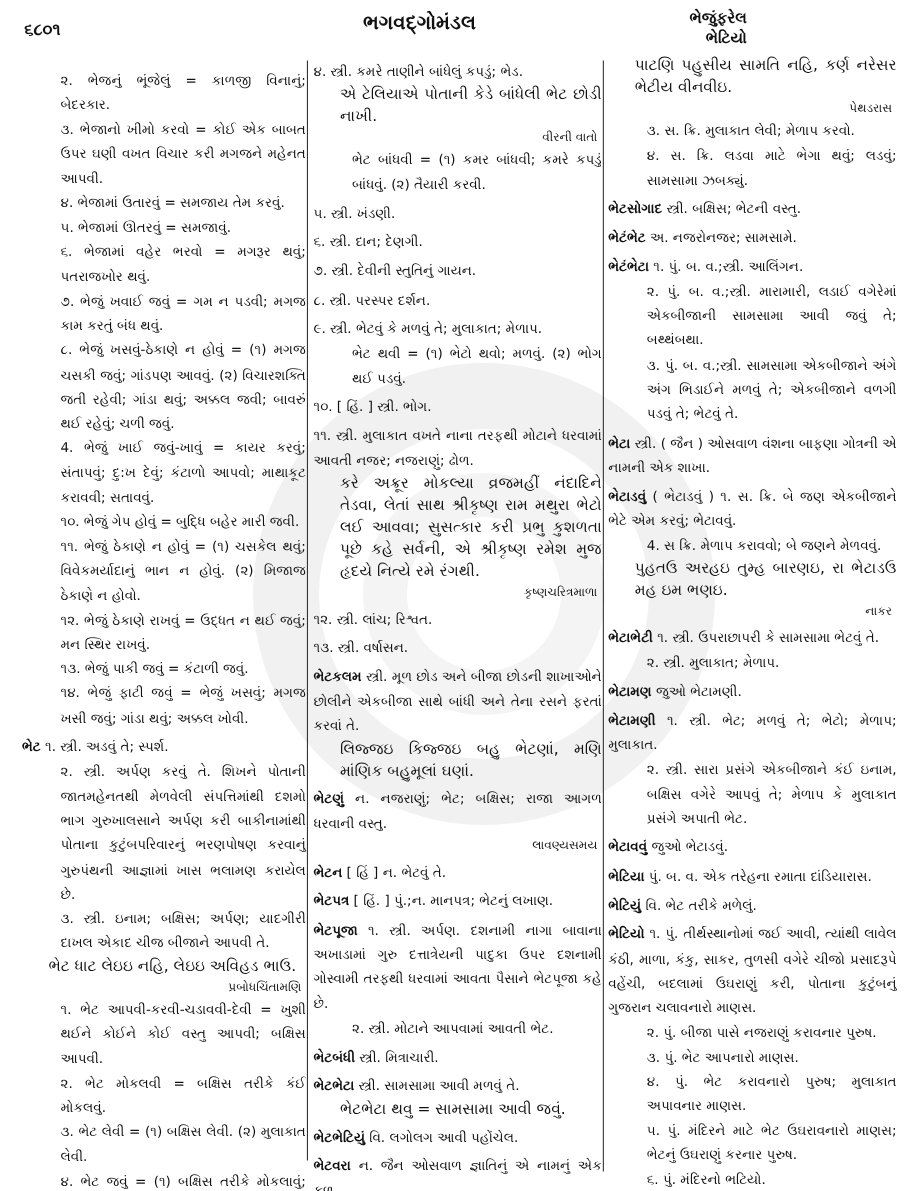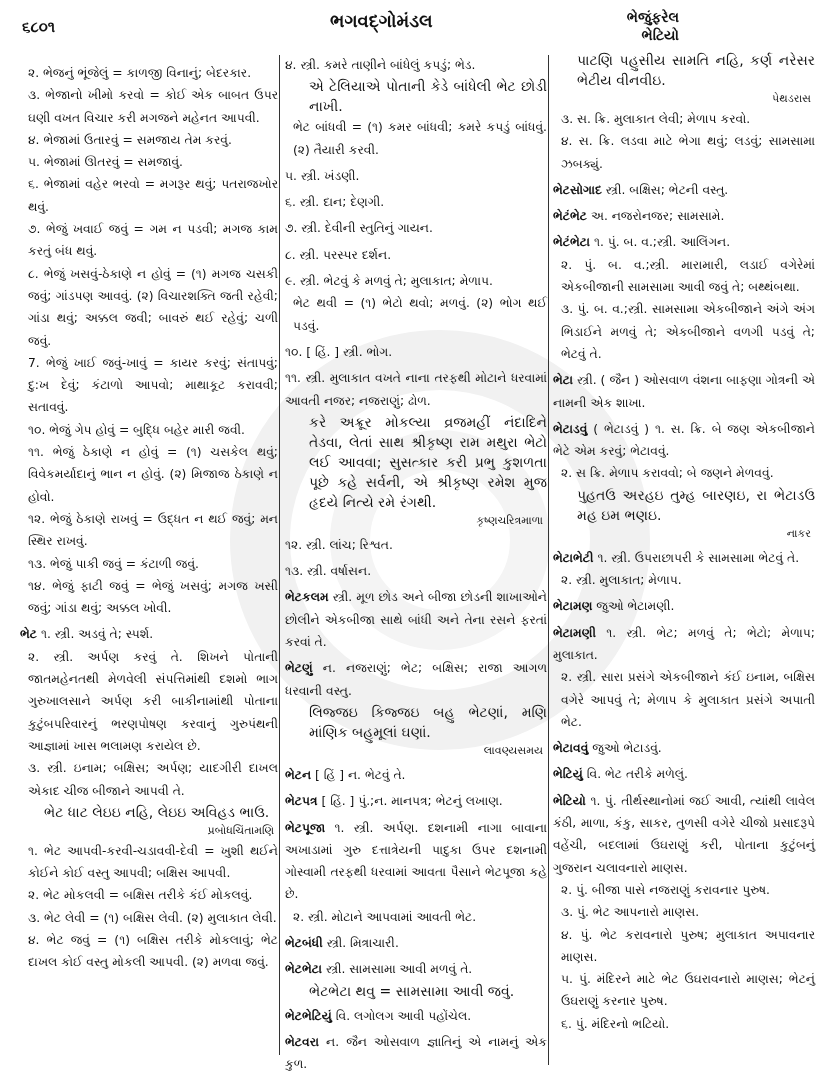--- a/index.html
+++ b/index.html
@@ -21,21 +21,21 @@
   .guide { position:absolute; right:20px; top:8px; text-align:right; font-size:14px; font-weight:bold; line-height:18px; }
   .columns { position:absolute; left:0; top:50px; width:825px; height:1033px; z-index:1; }
   .col { position:absolute; top:0; font-size:12.3px; line-height:22.3px; }
   .col1 { left:20px; width:258px; top:12px; }
   .col2 { left:285px; width:262px; top:0; }
   .col3 { left:553px; width:262px; top:0; }
   .rule { position:absolute; top:55px; width:1px; background:#333; }
   .rule1 { left:279px; height:1000px; }
   .rule2 { left:548px; height:1010px; }
   .p { text-align:justify; margin:0; }
-  .sense { padding-left:8px; }
+  .sense { padding-left:8px;margin-left:27px; }
   .verse { padding-left:24px; font-size:14px; line-height:20px; }
   .src { text-align:right; font-size:11px; line-height:18px; padding-right:4px; }
   .hw { font-weight:bold; }
   .entry { margin-top:4px; }
 </style>
 </head>
 <body>
 
 <div class="watermark"></div>
 <div class="watermark2"></div>
@@ -54,55 +54,56 @@
 
 <div class="columns">
   <div class="col col1" id="col1">
       <div class="p sense">૨. ભેજનું ભૂંજેલું = કાળજી વિનાનું; બેદરકાર.</div>
       <div class="p sense">૩. ભેજાનો ખીમો કરવો = કોઈ એક બાબત ઉપર ઘણી વખત વિચાર કરી મગજને મહેનત આપવી.</div>
       <div class="p sense">૪. ભેજામાં ઉતારવું = સમજાય તેમ કરવું.</div>
       <div class="p sense">૫. ભેજામાં ઊતરવું = સમજાવું.</div>
       <div class="p sense">૬. ભેજામાં વહેર ભરવો = મગરૂર થવું; પતરાજખોર થવું.</div>
       <div class="p sense">૭. ભેજું ખવાઈ જવું = ગમ ન પડવી; મગજ કામ કરતું બંધ થવું.</div>
       <div class="p sense">૮. ભેજું ખસવું-ઠેકાણે ન હોવું = (૧) મગજ ચસકી જવું; ગાંડપણ આવવું. (૨) વિચારશક્તિ જતી રહેવી; ગાંડા થવું; અક્કલ જવી; બાવરું થઈ રહેવું; ચળી જવું.</div>
-      <div class="p sense">7. ભેજું ખાઈ જવું-ખાવું = કાયર કરવું; સંતાપવું; દુ:ખ દેવું; કંટાળો આપવો; માથાકૂટ કરાવવી; સતાવવું.</div>
+      <div class="p sense">4. ભેજું ખાઈ જવું-ખાવું = કાયર કરવું; સંતાપવું; દુ:ખ દેવું; કંટાળો આપવો; માથાકૂટ કરાવવી; સતાવવું.</div>
       <div class="p sense">૧૦. ભેજું ગેપ હોવું = બુદ્ધિ બહેર મારી જવી.</div>
       <div class="p sense">૧૧. ભેજું ઠેકાણે ન હોવું = (૧) ચસકેલ થવું; વિવેકમર્યાદાનું ભાન ન હોવું. (૨) મિજાજ ઠેકાણે ન હોવો.</div>
       <div class="p sense">૧૨. ભેજું ઠેકાણે રાખવું = ઉદ્ધત ન થઈ જવું; મન સ્થિર રાખવું.</div>
       <div class="p sense">૧૩. ભેજું પાકી જવું = કંટાળી જવું.</div>
       <div class="p sense">૧૪. ભેજું ફાટી જવું = ભેજું ખસવું; મગજ ખસી જવું; ગાંડા થવું; અક્કલ ખોવી.</div>
       <div class="p entry"><span class="hw">ભેટ</span><span> ૧. સ્ત્રી. અડવું તે; સ્પર્શ.</span></div>
       <div class="p sense">૨. સ્ત્રી. અર્પણ કરવું તે. શિખને પોતાની જાતમહેનતથી મેળવેલી સંપત્તિમાંથી દશમો ભાગ ગુરુખાલસાને અર્પણ કરી બાકીનામાંથી પોતાના કુટુંબપરિવારનું ભરણપોષણ કરવાનું ગુરુપંથની આજ્ઞામાં ખાસ ભલામણ કરાયેલ છે.</div>
       <div class="p sense">૩. સ્ત્રી. ઇનામ; બક્ષિસ; અર્પણ; યાદગીરી દાખલ એકાદ ચીજ બીજાને આપવી તે.</div>
       <div class="p verse">ભેટ ધાટ લેઇઇ નહિ, લેઇઇ અવિહડ ભાઉ.</div>
       <div class="src">પ્રબોધચિંતામણિ</div>
       <div class="p sense">૧. ભેટ આપવી-કરવી-ચડાવવી-દેવી = ખુશી થઈને કોઈને કોઈ વસ્તુ આપવી; બક્ષિસ આપવી.</div>
       <div class="p sense">૨. ભેટ મોકલવી = બક્ષિસ તરીકે કંઈ મોકલવું.</div>
       <div class="p sense">૩. ભેટ લેવી = (૧) બક્ષિસ લેવી. (૨) મુલાકાત લેવી.</div>
       <div class="p sense">૪. ભેટ જવું = (૧) બક્ષિસ તરીકે મોકલાવું; ભેટ દાખલ કોઈ વસ્તુ મોકલી આપવી. (૨) મળવા જવું.</div>
     </div>
   <div class="col col2" id="col2">
       <div class="p entry"><span>૪. સ્ત્રી. કમરે તાણીને બાંધેલું કપડું; ભેડ.</span></div>
       <div class="p verse">એ ટેલિયાએ પોતાની કેડે બાંધેલી ભેટ છોડી નાખી.</div>
+      <div class="src">વીરની વાતો</div>
       <div class="p sense">ભેટ બાંધવી = (૧) કમર બાંધવી; કમરે કપડું બાંધવું. (૨) તૈયારી કરવી.</div>
       <div class="p entry"><span>૫. સ્ત્રી. ખંડણી.</span></div>
       <div class="p entry"><span>૬. સ્ત્રી. દાન; દેણગી.</span></div>
       <div class="p entry"><span>૭. સ્ત્રી. દેવીની સ્તુતિનું ગાયન.</span></div>
       <div class="p entry"><span>૮. સ્ત્રી. પરસ્પર દર્શન.</span></div>
       <div class="p entry"><span>૯. સ્ત્રી. ભેટવું કે મળવું તે; મુલાકાત; મેળાપ.</span></div>
       <div class="p sense">ભેટ થવી = (૧) ભેટો થવો; મળવું. (૨) ભોગ થઈ પડવું.</div>
       <div class="p entry"><span>૧૦. [ હિં. ] સ્ત્રી. ભોગ.</span></div>
       <div class="p entry"><span>૧૧. સ્ત્રી. મુલાકાત વખતે નાના તરફથી મોટાને ધરવામાં આવતી નજર; નજરાણું; ઢોળ.</span></div>
       <div class="p verse">કરે અક્રૂર મોકલ્યા વ્રજમહીં નંદાદિને તેડવા, લેતાં સાથ શ્રીકૃષ્ણ રામ મથુરા ભેટો લઈ આવવા; સુસત્કાર કરી પ્રભુ કુશળતા પૂછે કહે સર્વની, એ શ્રીકૃષ્ણ રમેશ મુજ હૃદયે નિત્યે રમે રંગથી.</div>
       <div class="src">કૃષ્ણચરિત્રમાળા</div>
       <div class="p entry"><span>૧૨. સ્ત્રી. લાંચ; રિશ્વત.</span></div>
       <div class="p entry"><span>૧૩. સ્ત્રી. વર્ષાસન.</span></div>
       <div class="p entry"><span class="hw">ભેટકલમ</span><span> સ્ત્રી. મૂળ છોડ અને બીજા છોડની શાખાઓને છોલીને એકબીજા સાથે બાંધી અને તેના રસને ફરતાં કરવાં તે.</span></div>
+      <div class="p verse">લિજ્જઇ કિજ્જઇ બહુ ભેટણાં, મણિ માંણિક બહુમૂલાં ઘણાં.</div>
       <div class="p entry"><span class="hw">ભેટણું</span><span> ન. નજરાણું; ભેટ; બક્ષિસ; રાજા આગળ ધરવાની વસ્તુ.</span></div>
-      <div class="p verse">લિજ્જઇ કિજ્જઇ બહુ ભેટણાં, મણિ માંણિક બહુમૂલાં ઘણાં.</div>
       <div class="src">લાવણ્યસમય</div>
       <div class="p entry"><span class="hw">ભેટન</span><span> [ હિં ] ન. ભેટવું તે.</span></div>
       <div class="p entry"><span class="hw">ભેટપત્ર</span><span> [ હિં. ] પું.;ન. માનપત્ર; ભેટનું લખાણ.</span></div>
       <div class="p entry"><span class="hw">ભેટપૂજા</span><span> ૧. સ્ત્રી. અર્પણ. દશનામી નાગા બાવાના અખાડામાં ગુરુ દત્તાત્રેયની પાદુકા ઉપર દશનામી ગોસ્વામી તરફથી ધરવામાં આવતા પૈસાને ભેટપૂજા કહે છે.</span></div>
       <div class="p sense">૨. સ્ત્રી. મોટાને આપવામાં આવતી ભેટ.</div>
       <div class="p entry"><span class="hw">ભેટબંધી</span><span> સ્ત્રી. મિત્રાચારી.</span></div>
       <div class="p entry"><span class="hw">ભેટભેટા</span><span> સ્ત્રી. સામસામા આવી મળવું તે.</span></div>
       <div class="p verse">ભેટભેટા થવુ = સામસામા આવી જવું.</div>
       <div class="p entry"><span class="hw">ભેટભેટિયું</span><span> વિ. લગોલગ આવી પહોંચેલ.</span></div>
       <div class="p entry"><span class="hw">ભેટવરા</span><span> ન. જૈન ઓસવાળ જ્ઞાતિનું એ નામનું એક કુળ.</span></div>
@@ -113,29 +114,30 @@
       <div class="src">પેથડરાસ</div>
       <div class="p sense">૩. સ. ક્રિ. મુલાકાત લેવી; મેળાપ કરવો.</div>
       <div class="p sense">૪. સ. ક્રિ. લડવા માટે ભેગા થવું; લડવું; સામસામા ઝબક્યું.</div>
       <div class="p entry"><span class="hw">ભેટસોગાદ</span><span> સ્ત્રી. બક્ષિસ; ભેટની વસ્તુ.</span></div>
       <div class="p entry"><span class="hw">ભેટંભેટ</span><span> અ. નજરોનજર; સામસામે.</span></div>
       <div class="p entry"><span class="hw">ભેટંભેટા</span><span> ૧. પું. બ. વ.;સ્ત્રી. આલિંગન.</span></div>
       <div class="p sense">૨. પું. બ. વ.;સ્ત્રી. મારામારી, લડાઈ વગેરેમાં એકબીજાની સામસામા આવી જવું તે; બથ્થંબથા.</div>
       <div class="p sense">૩. પું. બ. વ.;સ્ત્રી. સામસામા એકબીજાને અંગે અંગ ભિડાઈને મળવું તે; એકબીજાને વળગી પડવું તે; ભેટવું તે.</div>
       <div class="p entry"><span class="hw">ભેટા</span><span> સ્ત્રી. ( જૈન ) ઓસવાળ વંશના બાફણા ગોત્રની એ નામની એક શાખા.</span></div>
       <div class="p entry"><span class="hw">ભેટાડવું</span><span> ( ભેટાડવું ) ૧. સ. ક્રિ. બે જણ એકબીજાને ભેટે એમ કરવું; ભેટાવવું.</span></div>
-      <div class="p sense">૨. સ ક્રિ. મેળાપ કરાવવો; બે જણને મેળવવું.</div>
+      <div class="p sense">4. સ ક્રિ. મેળાપ કરાવવો; બે જણને મેળવવું.</div>
       <div class="p verse">પુહતઉ અરહઇ તુમ્હ બારણઇ, રા ભેટાડઉ મહ ઇમ ભણઇ.</div>
       <div class="src">નાકર</div>
       <div class="p entry"><span class="hw">ભેટાભેટી</span><span> ૧. સ્ત્રી. ઉપરાછાપરી કે સામસામા ભેટવું તે.</span></div>
       <div class="p sense">૨. સ્ત્રી. મુલાકાત; મેળાપ.</div>
       <div class="p entry"><span class="hw">ભેટામણ</span><span> જુઓ ભેટામણી.</span></div>
       <div class="p entry"><span class="hw">ભેટામણી</span><span> ૧. સ્ત્રી. ભેટ; મળવું તે; ભેટો; મેળાપ; મુલાકાત.</span></div>
       <div class="p sense">૨. સ્ત્રી. સારા પ્રસંગે એકબીજાને કંઈ ઇનામ, બક્ષિસ વગેરે આપવું તે; મેળાપ કે મુલાકાત પ્રસંગે અપાતી ભેટ.</div>
       <div class="p entry"><span class="hw">ભેટાવવું</span><span> જુઓ ભેટાડવું.</span></div>
+      <div class="p entry"><span class="hw">ભેટિયા</span><span> પું. બ. વ. એક તરેહના રમાતા દાંડિયારાસ.</span></div>
       <div class="p entry"><span class="hw">ભેટિયું</span><span> વિ. ભેટ તરીકે મળેલું.</span></div>
       <div class="p entry"><span class="hw">ભેટિયો</span><span> ૧. પું. તીર્થસ્થાનોમાં જઈ આવી, ત્યાંથી લાવેલ કંઠી, માળા, કંકુ, સાકર, તુળસી વગેરે ચીજો પ્રસાદરૂપે વહેંચી, બદલામાં ઉઘરાણું કરી, પોતાના કુટુંબનું ગુજરાન ચલાવનારો માણસ.</span></div>
       <div class="p sense">૨. પું. બીજા પાસે નજરાણું કરાવનાર પુરુષ.</div>
       <div class="p sense">૩. પું. ભેટ આપનારો માણસ.</div>
       <div class="p sense">૪. પું. ભેટ કરાવનારો પુરુષ; મુલાકાત અપાવનાર માણસ.</div>
       <div class="p sense">૫. પું. મંદિરને માટે ભેટ ઉઘરાવનારો માણસ; ભેટનું ઉઘરાણું કરનાર પુરુષ.</div>
       <div class="p sense">૬. પું. મંદિરનો ભટિયો.</div>
     </div>
 </div>
 

